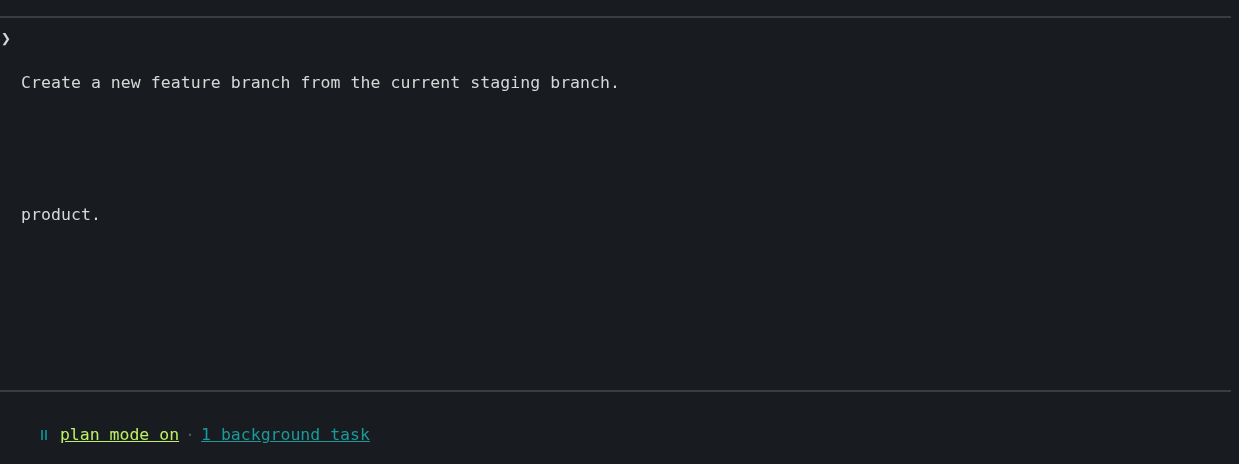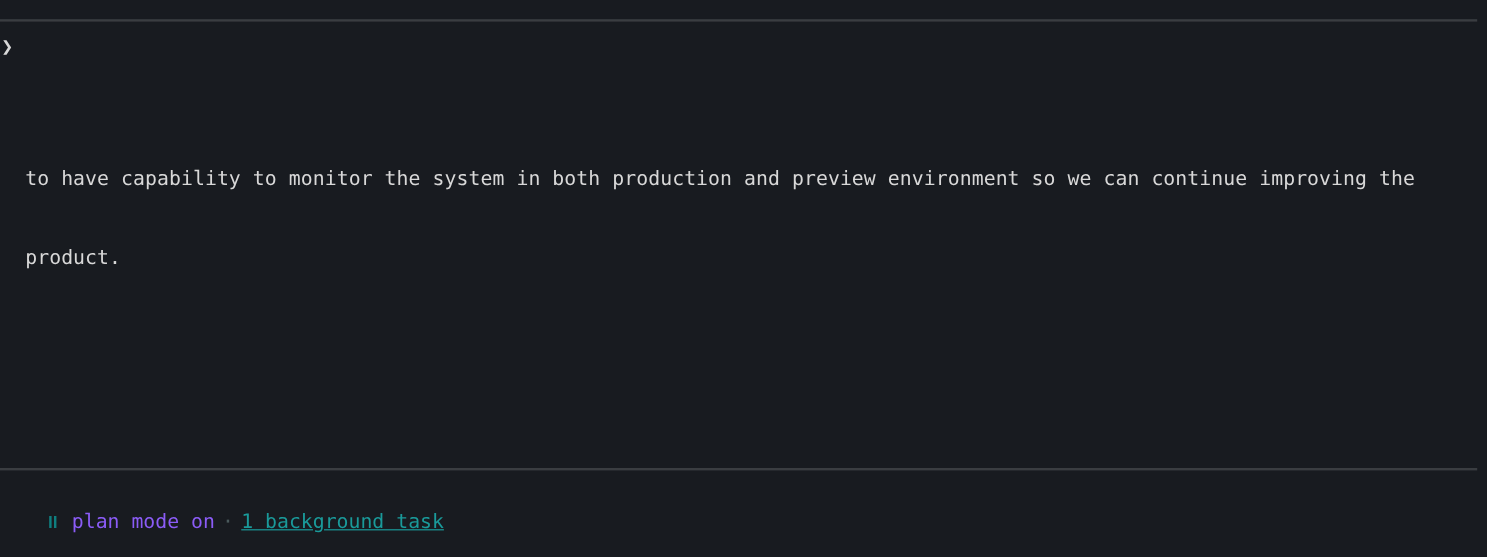--- a/index.html
+++ b/index.html
@@ -69,34 +69,34 @@
     .pause-icon::before, .pause-icon::after {
       content: "";
       position: absolute;
       top: 0;
       width: 2px;
       height: 10px;
       background: #0f7f80;
     }
     .pause-icon::before { left: 0; }
     .pause-icon::after { left: 4px; }
-    .dim { color: #8b5cf6; }
+    .dim { color: #bef264; text-decoration: underline; }
     .dot { color: #4a5a5c; margin: 0 6px; }
     .bright { color: #1a9a9a; text-decoration: underline; }
   </style>
 </head>
 <body>
 
 <div class="separator sep-top"></div>
 
 <div class="prompt">
   <span class="prompt-marker">❯</span>
   <div class="prompt-text">
+    <span class="line">Create a new feature branch from the current staging branch.</span>
     <span class="line"></span>
-    <span class="line">to have capability to monitor the system in both production and preview environment so we can continue improving the</span>
     <span class="line">product.</span>
     <span class="line"></span>
     
     
     
     
     
     
     
     

